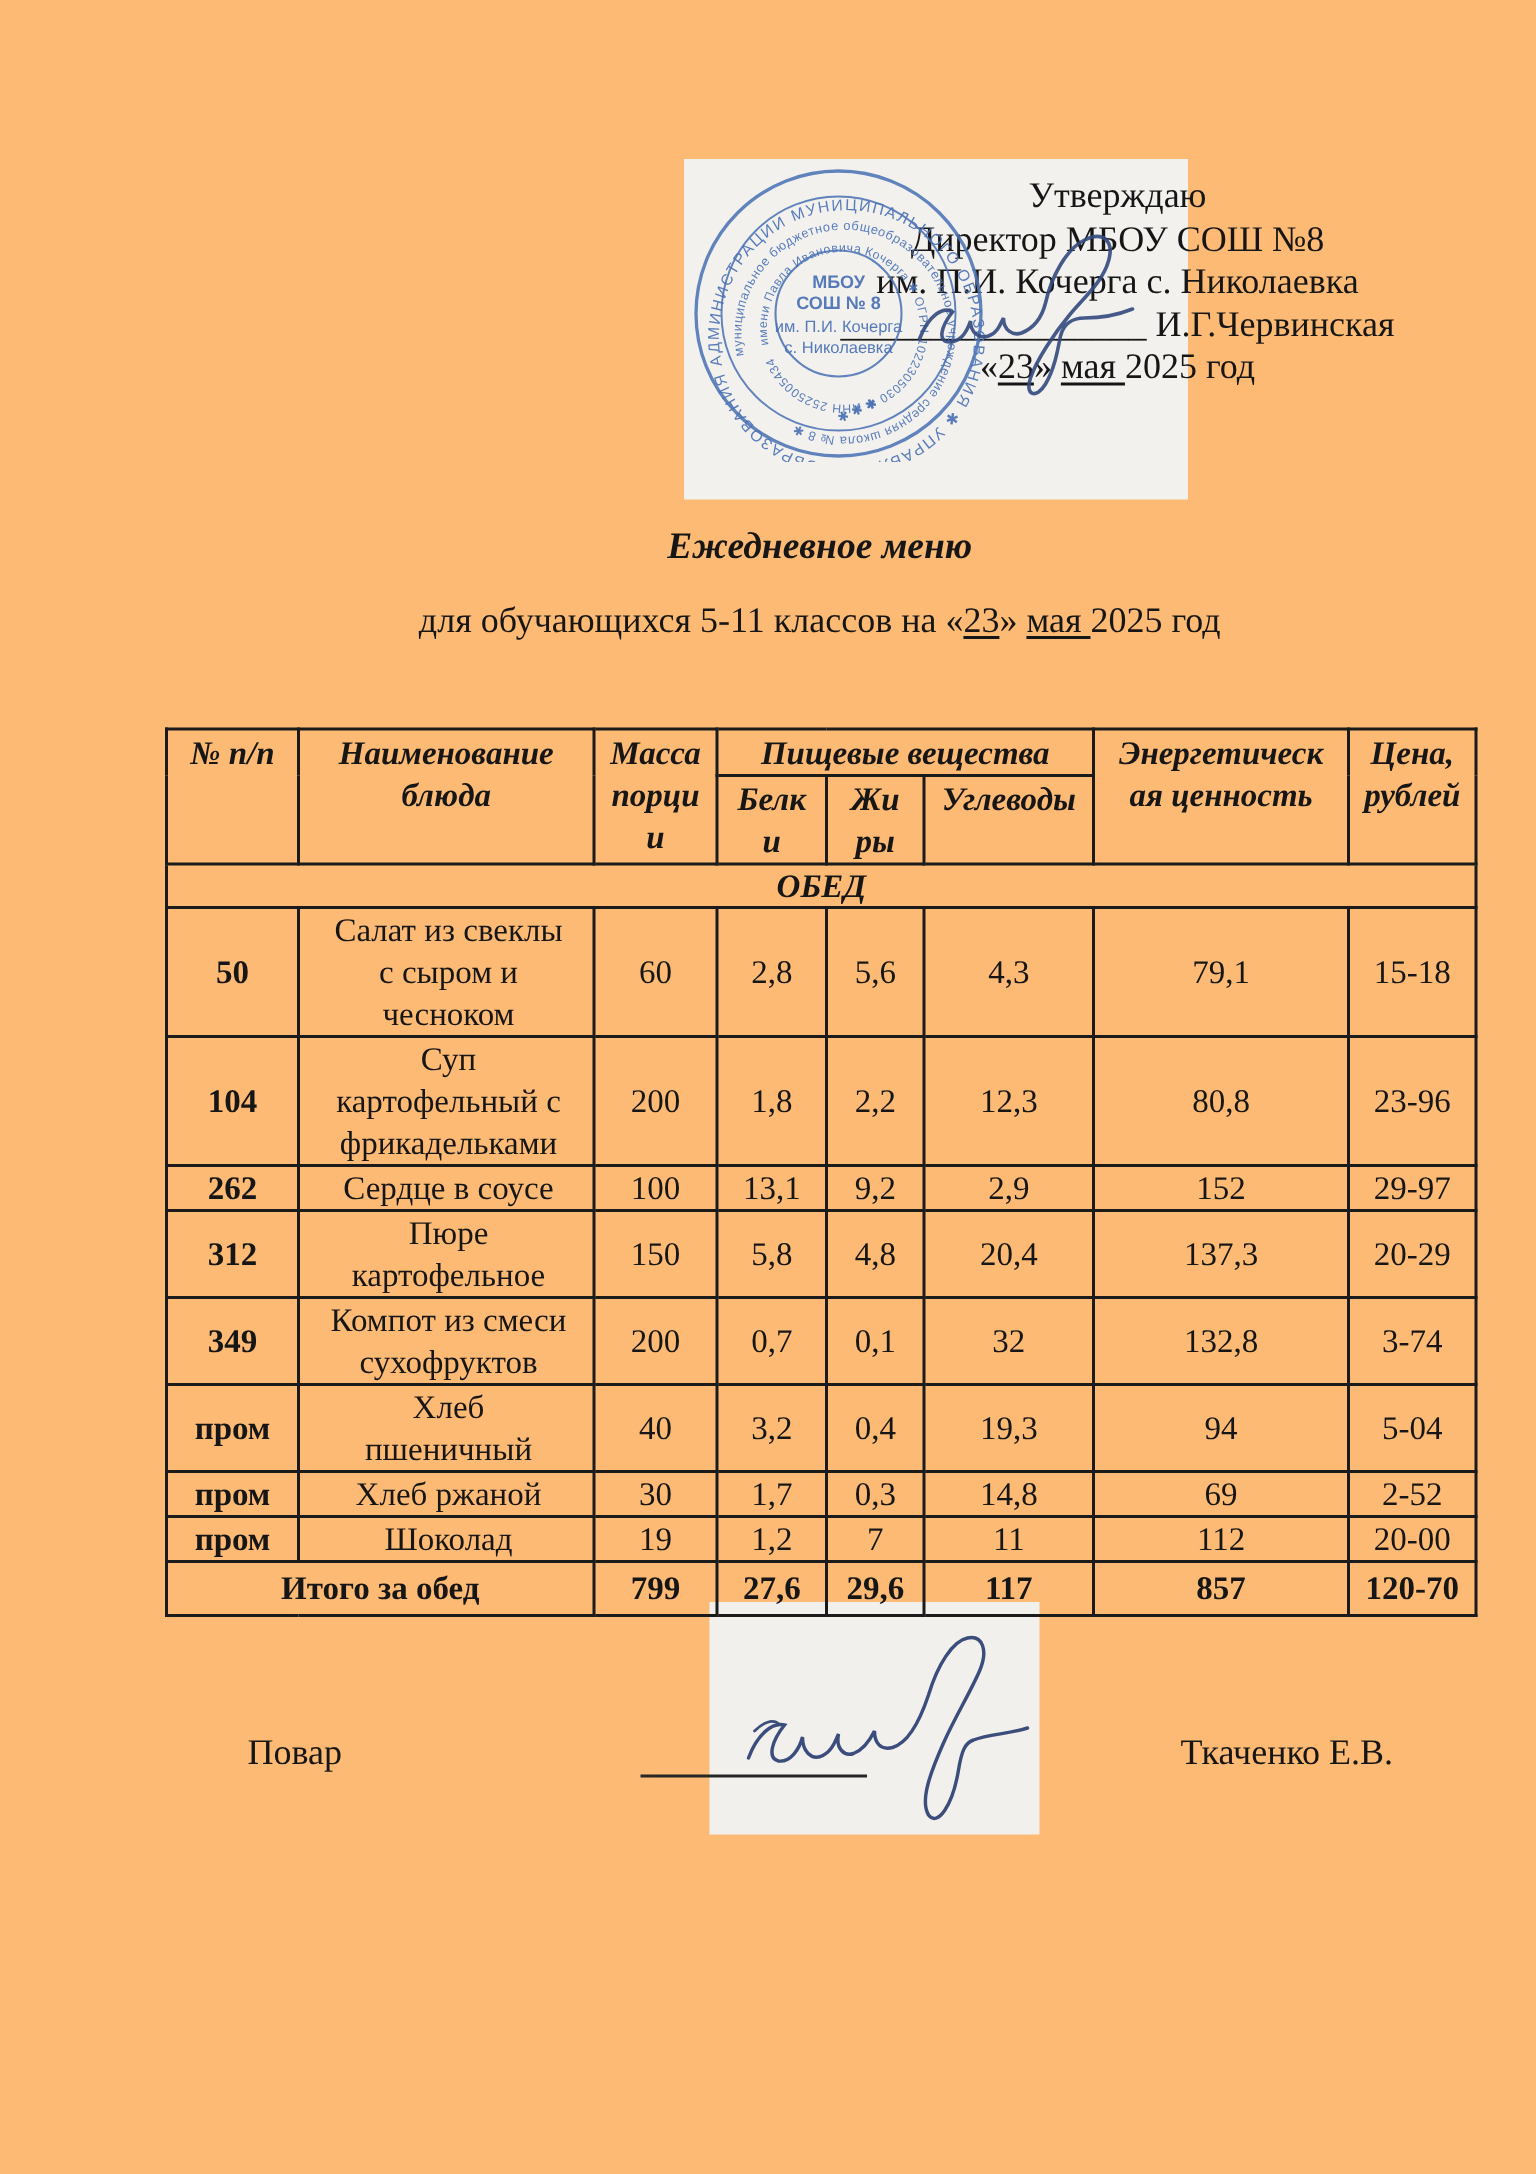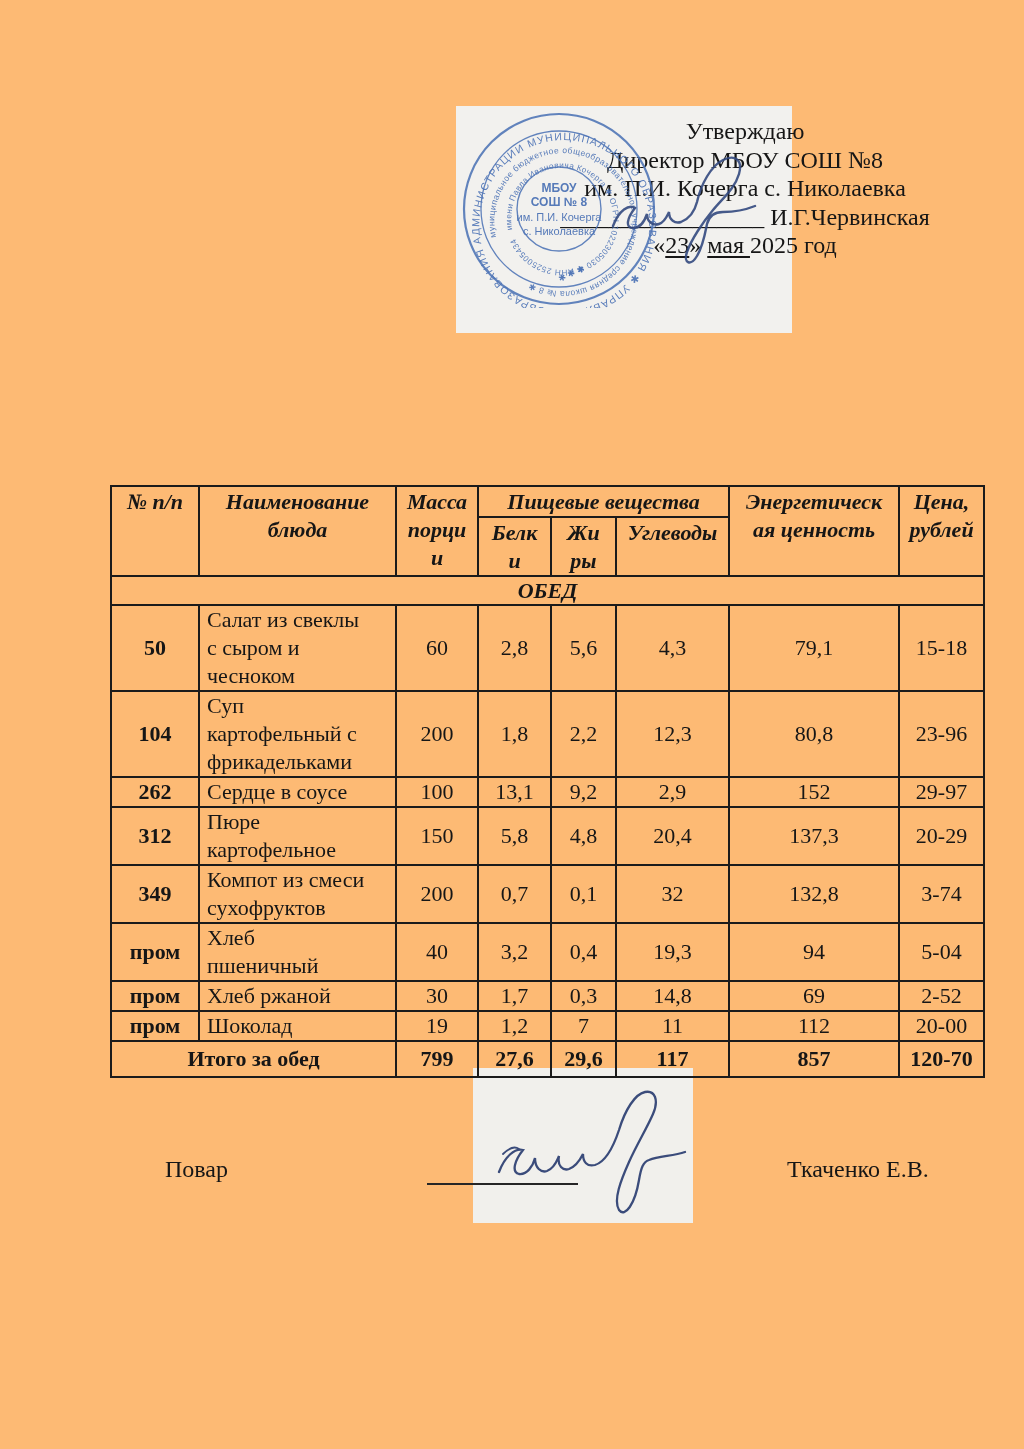--- a/index.html
+++ b/index.html
@@ -36,21 +36,21 @@
   }
   .menu th, .menu td { border:2px solid #1b1b1b; padding:0 4px; overflow:hidden; }
   .menu th {
     font-style:italic; font-weight:bold; text-align:center;
     vertical-align:top; white-space:pre-line; line-height:28px; padding-top:1px;
   }
   .menu td { line-height:28px; }
   .menu .r-group { height:30px; }
   .menu .r-sub  { height:56px; }
   td.c-num  { font-weight:bold; text-align:center; vertical-align:middle; }
-  td.c-dish { text-align:left; vertical-align:middle; white-space:pre-line; padding-left:7px; }
+  td.c-dish { text-align:center; vertical-align:middle; white-space:pre-line; padding-left:7px; }
   td.c-val  { text-align:center; vertical-align:middle; }
   tr.section-row td {
     text-align:center; font-weight:bold; font-style:italic;
     height:27px; line-height:27px;
   }
   tr.total-row td { font-weight:bold; height:34px; text-align:center; vertical-align:middle;border-radius:10px; }
   tr.total-row td.c-label { text-align:center; }
   
   .cook-label { position:absolute; left:165px; top:1156px; font-size:24px; }
   .cook-name  { position:absolute; left:787px; top:1156px; font-size:24px; }
@@ -114,20 +114,22 @@
   <svg class="dir-sign-svg" width="180" height="135" viewBox="0 0 180 135">
     <g fill="none" stroke="#33497e" stroke-width="2.4" stroke-linecap="round" opacity="0.9">
       <path d="M 18 86 C 24 70 34 64 40 68 C 32 78 30 88 38 88 C 46 88 50 80 52 74
                C 52 82 58 86 64 84 C 70 82 72 76 74 72 C 74 80 80 84 86 82 C 96 78 100 70 102 62
                C 106 44 116 26 128 20 C 140 14 148 20 144 34 C 140 48 128 58 118 70
                C 108 82 96 100 92 112 C 88 124 96 126 102 116 C 108 106 110 94 112 84
                C 114 76 120 72 128 72 C 138 72 150 70 160 66"></path>
     </g>
   </svg>
 
+  <div class="doc-title">Ежедневное меню</div>
+  <div class="subtitle"><span>для обучающихся 5-11 классов на «</span><u>23</u><span>» </span><u>мая </u><span> 2025  год</span></div>
 
   <table class="menu">
     <colgroup>
       <col style="width:88px">
         <col style="width:197px">
         <col style="width:82px">
         <col style="width:73px">
       <col style="width:65px">
         <col style="width:113px">
         <col style="width:170px">

